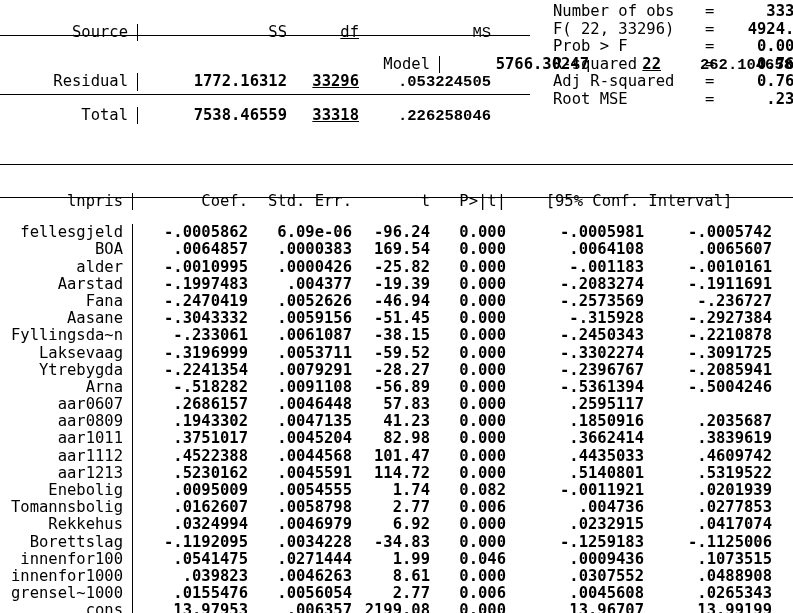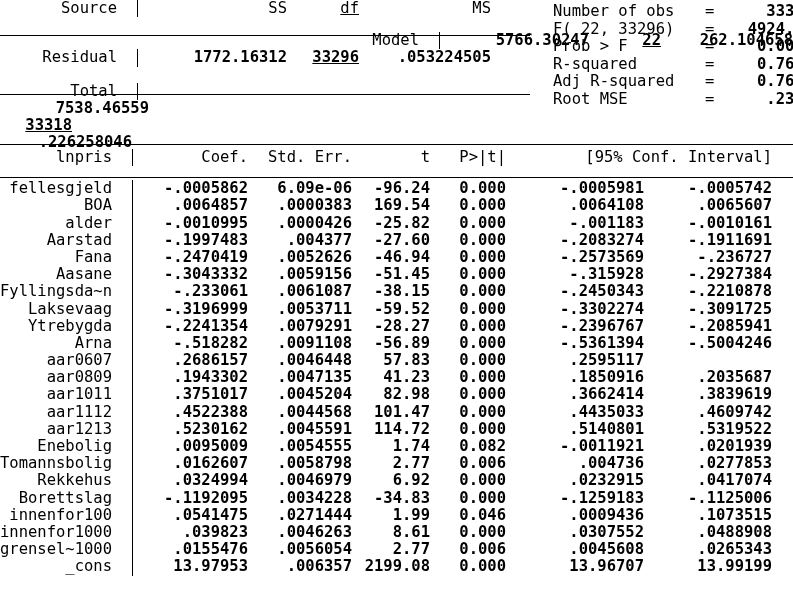--- a/index.html
+++ b/index.html
@@ -39,36 +39,37 @@
   .cell {
     white-space: pre;
     overflow: visible;
   }
   .right  { text-align: right; }
 
   
   .vrule {
     border-right: 1.6px solid #000;
     box-sizing: border-box;
-    padding-right: 20px;
+    padding-right: 9px;
+    margin-top: 24px;
   }
   .pad-l { padding-left: 9px; }
 
   .hline {
     height: 0;
     border-top: 1.6px solid #000;
     box-sizing: border-box;
   }
 
   
   .t1 { font-size: 15.5px; }
   .t1 .c-label { width: 138px; }
   .t1 .c-ss    { width: 140px; }
   .t1 .c-df    { width:  72px; text-decoration: underline; }
-  .t1 .c-ms    { width: 132px; }
+  .t1 .c-ms    { width: 132px; font-family: Liberation Mono, monospace; }
   .t1-rule { width: 530px; }
 
   
   .stats {
     position: absolute;
     left: 553px;
     top: 3px;
     font-size: 15.5px;
     line-height: 17.6px;
   }
@@ -80,21 +81,21 @@
   
   .t2 { font-size: 15.5px; }
   .t2 .c-var { width: 133px; }
   .t2 .c-coef { width: 106px; }
   .t2 .c-se   { width: 104px; }
   .t2 .c-t    { width:  78px; }
   .t2 .c-p    { width:  76px; text-align: right; }
   .t2 .c-lo   { width: 138px; }
   .t2 .c-hi   { width: 128px; }
   .t2-rule { width: 793px; }
-  .t2 .ci-head { width: 266px; text-align: right; padding-right: 6px; }
+  .t2 .ci-head { width: 266px; text-align: center; padding-right: 6px; }
 </style>
 </head>
 <body>
 
 <div class="page">
 
   <div class="stata-block t1" style="top:0px;">
 
     <div class="srow hdr">
       <div class="cell c-label right vrule">Source</div>
@@ -120,21 +121,21 @@
       <div class="cell c-ss right pad-l num">1772.16312</div>
       <div class="cell c-df right num">33296</div>
       <div class="cell c-ms right num">.053224505</div>
     </div>
 
     <div class="srow" style="height:12px;">
       <div class="cell c-label right vrule"></div>
     </div>
     <div class="hline t1-rule" style="position:absolute; top:94px;"></div>
 
-    <div class="srow body" style="margin-top:4px;flex-direction:column;">
+    <div class="srow body" style="margin-top:4px;">
       <div class="cell c-label right vrule">Total</div>
       <div class="cell c-ss right pad-l num">7538.46559</div>
       <div class="cell c-df right num">33318</div>
       <div class="cell c-ms right num">.226258046</div>
     </div>
   </div>
 
   <div class="stats">
     <div class="srow">
       <div class="cell s-name">Number of obs</div>
@@ -161,21 +162,21 @@
       <div class="cell s-eq">=</div>
       <div class="cell s-val">0.7648</div>
     </div>
     <div class="srow">
       <div class="cell s-name">Root MSE</div>
       <div class="cell s-eq">=</div>
       <div class="cell s-val">.2307</div>
     </div>
   </div>
 
-  <div class="stata-block t2" style="top:144px;">
+  <div class="stata-block t2" style="top:164px;">
 
     <div class="hline t2-rule"></div>
 
     <div class="srow hdr" style="margin-top:4px;">
       <div class="cell c-var right vrule">lnpris</div>
       <div class="cell c-coef right pad-l">Coef.</div>
       <div class="cell c-se right">Std. Err.</div>
       <div class="cell c-t right">t</div>
       <div class="cell c-p right">P&gt;|t|</div>
       <div class="cell ci-head">[95% Conf. Interval]</div>
@@ -183,21 +184,21 @@
 
     <div class="srow" style="height:9px;">
       <div class="cell c-var right vrule"></div>
     </div>
     <div class="hline t2-rule" style="position:absolute; top:33px;"></div>
 
     <div id="coef-rows" style="margin-top:5px;">
         <div class="srow body"><div class="cell c-var right vrule">fellesgjeld</div><div class="cell c-coef right pad-l num">-.0005862</div><div class="cell c-se right num">6.09e-06</div><div class="cell c-t right num">-96.24</div><div class="cell c-p right num">0.000</div><div class="cell c-lo right num">-.0005981</div><div class="cell c-hi right num">-.0005742</div></div>
         <div class="srow body"><div class="cell c-var right vrule">BOA</div><div class="cell c-coef right pad-l num">.0064857</div><div class="cell c-se right num">.0000383</div><div class="cell c-t right num">169.54</div><div class="cell c-p right num">0.000</div><div class="cell c-lo right num">.0064108</div><div class="cell c-hi right num">.0065607</div></div>
         <div class="srow body"><div class="cell c-var right vrule">alder</div><div class="cell c-coef right pad-l num">-.0010995</div><div class="cell c-se right num">.0000426</div><div class="cell c-t right num">-25.82</div><div class="cell c-p right num">0.000</div><div class="cell c-lo right num">-.001183</div><div class="cell c-hi right num">-.0010161</div></div>
-        <div class="srow body"><div class="cell c-var right vrule">Aarstad</div><div class="cell c-coef right pad-l num">-.1997483</div><div class="cell c-se right num">.004377</div><div class="cell c-t right num">-27.60</div><div class="cell c-p right num">0.000</div><div class="cell c-lo right num">-.2083274</div><div class="cell c-hi right num">-.1911691</div></div>
+        <div class="srow body"><div class="cell c-var right vrule">Aarstad</div><div class="cell c-coef right pad-l num">-.1997483</div><div class="cell c-se right num">.004377</div><div class="cell c-t right num">-19.39</div><div class="cell c-p right num">0.000</div><div class="cell c-lo right num">-.2083274</div><div class="cell c-hi right num">-.1911691</div></div>
         <div class="srow body"><div class="cell c-var right vrule">Fana</div><div class="cell c-coef right pad-l num">-.2470419</div><div class="cell c-se right num">.0052626</div><div class="cell c-t right num">-46.94</div><div class="cell c-p right num">0.000</div><div class="cell c-lo right num">-.2573569</div><div class="cell c-hi right num">-.236727</div></div>
         <div class="srow body"><div class="cell c-var right vrule">Aasane</div><div class="cell c-coef right pad-l num">-.3043332</div><div class="cell c-se right num">.0059156</div><div class="cell c-t right num">-51.45</div><div class="cell c-p right num">0.000</div><div class="cell c-lo right num">-.315928</div><div class="cell c-hi right num">-.2927384</div></div>
         <div class="srow body"><div class="cell c-var right vrule">Fyllingsda~n</div><div class="cell c-coef right pad-l num">-.233061</div><div class="cell c-se right num">.0061087</div><div class="cell c-t right num">-38.15</div><div class="cell c-p right num">0.000</div><div class="cell c-lo right num">-.2450343</div><div class="cell c-hi right num">-.2210878</div></div>
         <div class="srow body"><div class="cell c-var right vrule">Laksevaag</div><div class="cell c-coef right pad-l num">-.3196999</div><div class="cell c-se right num">.0053711</div><div class="cell c-t right num">-59.52</div><div class="cell c-p right num">0.000</div><div class="cell c-lo right num">-.3302274</div><div class="cell c-hi right num">-.3091725</div></div>
         <div class="srow body"><div class="cell c-var right vrule">Ytrebygda</div><div class="cell c-coef right pad-l num">-.2241354</div><div class="cell c-se right num">.0079291</div><div class="cell c-t right num">-28.27</div><div class="cell c-p right num">0.000</div><div class="cell c-lo right num">-.2396767</div><div class="cell c-hi right num">-.2085941</div></div>
         <div class="srow body"><div class="cell c-var right vrule">Arna</div><div class="cell c-coef right pad-l num">-.518282</div><div class="cell c-se right num">.0091108</div><div class="cell c-t right num">-56.89</div><div class="cell c-p right num">0.000</div><div class="cell c-lo right num">-.5361394</div><div class="cell c-hi right num">-.5004246</div></div>
         <div class="srow body"><div class="cell c-var right vrule">aar0607</div><div class="cell c-coef right pad-l num">.2686157</div><div class="cell c-se right num">.0046448</div><div class="cell c-t right num">57.83</div><div class="cell c-p right num">0.000</div><div class="cell c-lo right num">.2595117</div></div>
         <div class="srow body"><div class="cell c-var right vrule">aar0809</div><div class="cell c-coef right pad-l num">.1943302</div><div class="cell c-se right num">.0047135</div><div class="cell c-t right num">41.23</div><div class="cell c-p right num">0.000</div><div class="cell c-lo right num">.1850916</div><div class="cell c-hi right num">.2035687</div></div>
         <div class="srow body"><div class="cell c-var right vrule">aar1011</div><div class="cell c-coef right pad-l num">.3751017</div><div class="cell c-se right num">.0045204</div><div class="cell c-t right num">82.98</div><div class="cell c-p right num">0.000</div><div class="cell c-lo right num">.3662414</div><div class="cell c-hi right num">.3839619</div></div>
         <div class="srow body"><div class="cell c-var right vrule">aar1112</div><div class="cell c-coef right pad-l num">.4522388</div><div class="cell c-se right num">.0044568</div><div class="cell c-t right num">101.47</div><div class="cell c-p right num">0.000</div><div class="cell c-lo right num">.4435033</div><div class="cell c-hi right num">.4609742</div></div>

